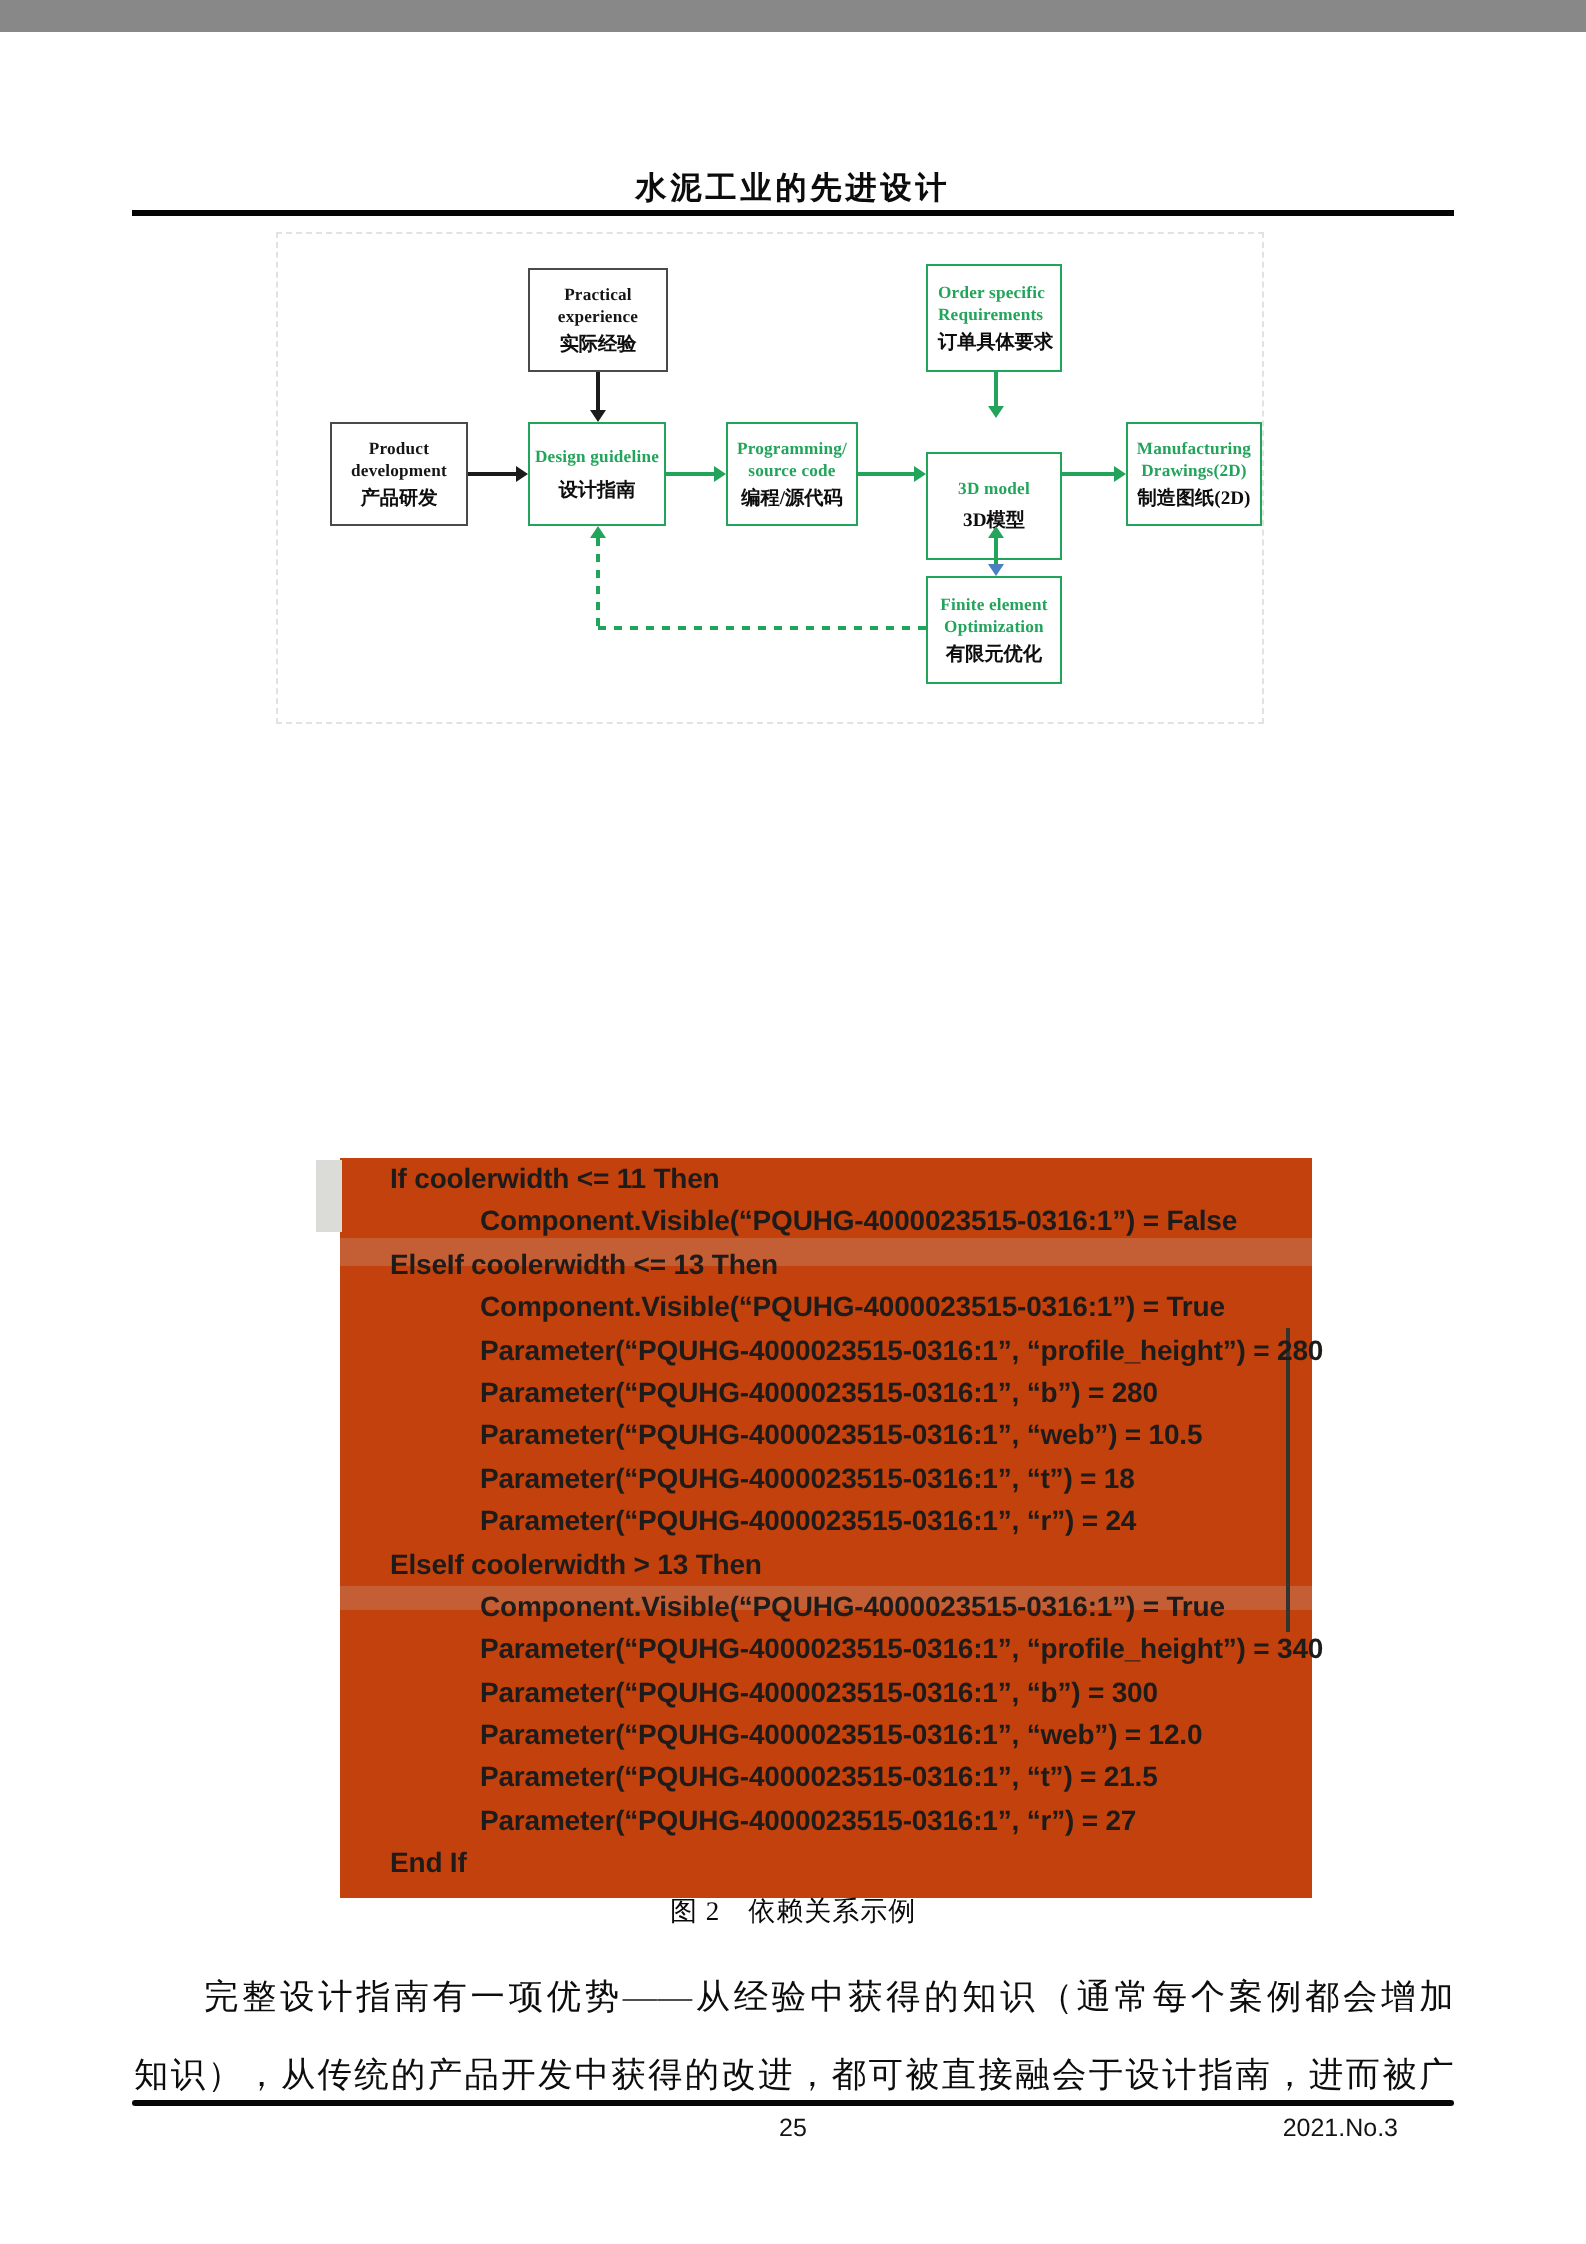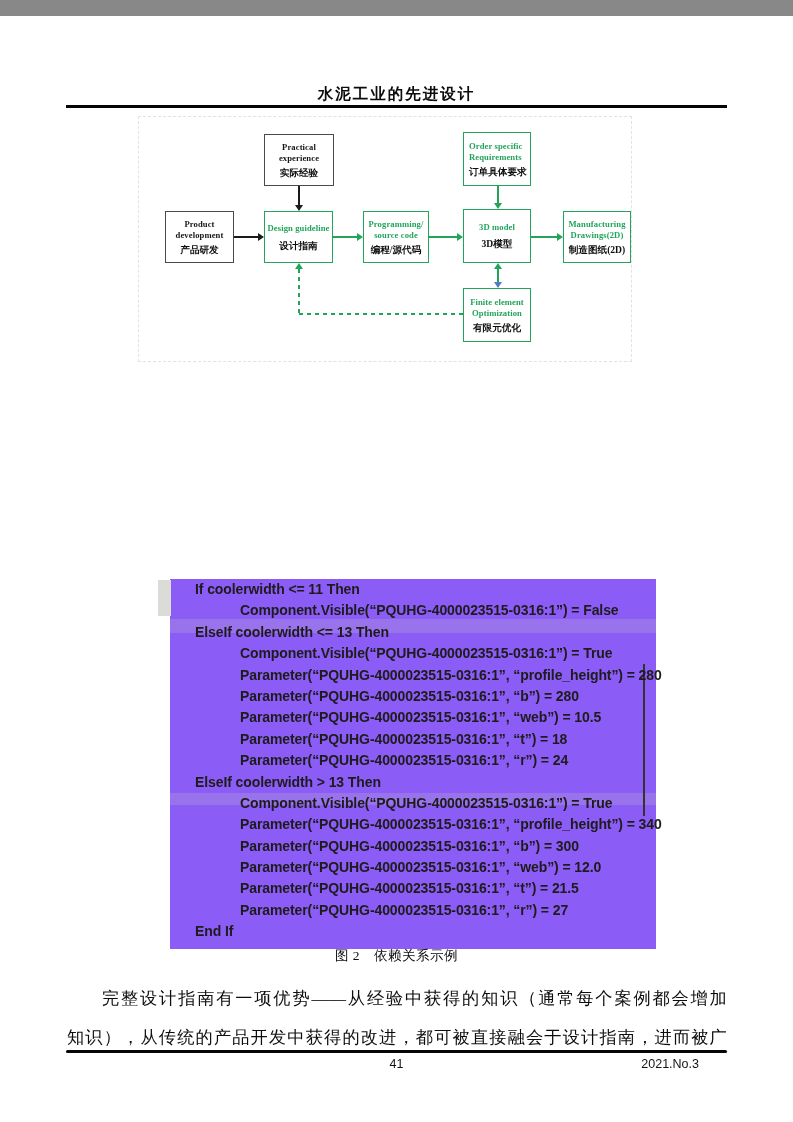--- a/index.html
+++ b/index.html
@@ -44,21 +44,21 @@
   }
   .node.dark{ border:1.6px solid var(--boxdark); }
   .node.dark .en{ color:#151515; }
   .node.green{ border:1.6px solid var(--green); }
   .node.green .en{ color:var(--green); }
   .n-practical{ left:125px; top:17px;  width:70px; height:52px; }
   .n-order    { left:324px; top:15px;  width:68px; height:54px; align-items:flex-start; text-align:left; padding-left:5px; }
   .n-product  { left:26px;  top:94px;  width:69px; height:52px; }
   .n-design   { left:125px; top:94px;  width:69px; height:52px; gap:6px; }
   .n-program  { left:224px; top:94px;  width:66px; height:52px; }
-  .n-model    { left:324px; top:92px;  width:68px; height:54px; gap:5px; }
+  .n-model    { left:324px; top:109px;  width:68px; height:54px; gap:5px; }
   .n-manuf    { left:424px; top:94px;  width:68px; height:52px; }
   .n-finite   { left:324px; top:171px; width:68px; height:54px; }
 
   .ar{ position:absolute; }
   .ar.h{ height:1.7px; }
   .ar.v{ width:1.7px; }
   .solid-dark{ background:var(--ink); --hc:var(--ink); }
   .solid-green{ background:var(--green); --hc:var(--green); }
   .dash-green-h{ background:repeating-linear-gradient(to right,var(--green) 0 4px,transparent 4px 8px); --hc:var(--green);}
   .dash-green-v{ background:repeating-linear-gradient(to bottom,var(--green) 0 4px,transparent 4px 8px); --hc:var(--green);}
@@ -97,21 +97,21 @@
   .pline{
     height:39px; line-height:39px; font-size:17.2px; color:#0d0d0d;
     text-align:justify; text-align-last:justify; letter-spacing:.2px;
   }
   .pline.first{ text-indent:35px; }
   .pline.end{ text-align-last:left; }
 
   
   .fig2{
     position:absolute; left:170px; top:563px; width:486px; height:370px;
-    background:#8b5cf6;
+    background:#c2410c;
   }
   .scan-band{ position:absolute; left:0; right:0; background:rgba(205,202,196,.22); }
   .band1{ top:40px; height:14px; }
   .band2{ top:214px; height:12px; }
   .artifact-left{ position:absolute; left:-12px; top:1px; width:13px; height:36px; background:#dbdbd7; }
   .artifact-right-line{ position:absolute; left:473px; top:85px; width:2.2px; height:152px; background:#34332f; }
   .code-line{
     position:relative; height:21.4px; line-height:21.4px;
     font-family:"Liberation Sans","DejaVu Sans",sans-serif;
     font-weight:700; font-size:14px; color:#1d1c1a; white-space:nowrap;
@@ -221,16 +221,16 @@
   </div>
 
   <div class="caption cap2">图 2　依赖关系示例</div>
 
   <div class="para p2">
     <div class="pline first">完整设计指南有一项优势——从经验中获得的知识（通常每个案例都会增加</div>
     <div class="pline">知识），从传统的产品开发中获得的改进，都可被直接融会于设计指南，进而被广</div>
   </div>
 
   <div class="footer-rule"></div>
-  <div class="footer-page">41</div>
+  <div class="footer-page">25</div>
   <div class="footer-issue">2021.No.3</div>
 
 </div>
 
 </body></html>

